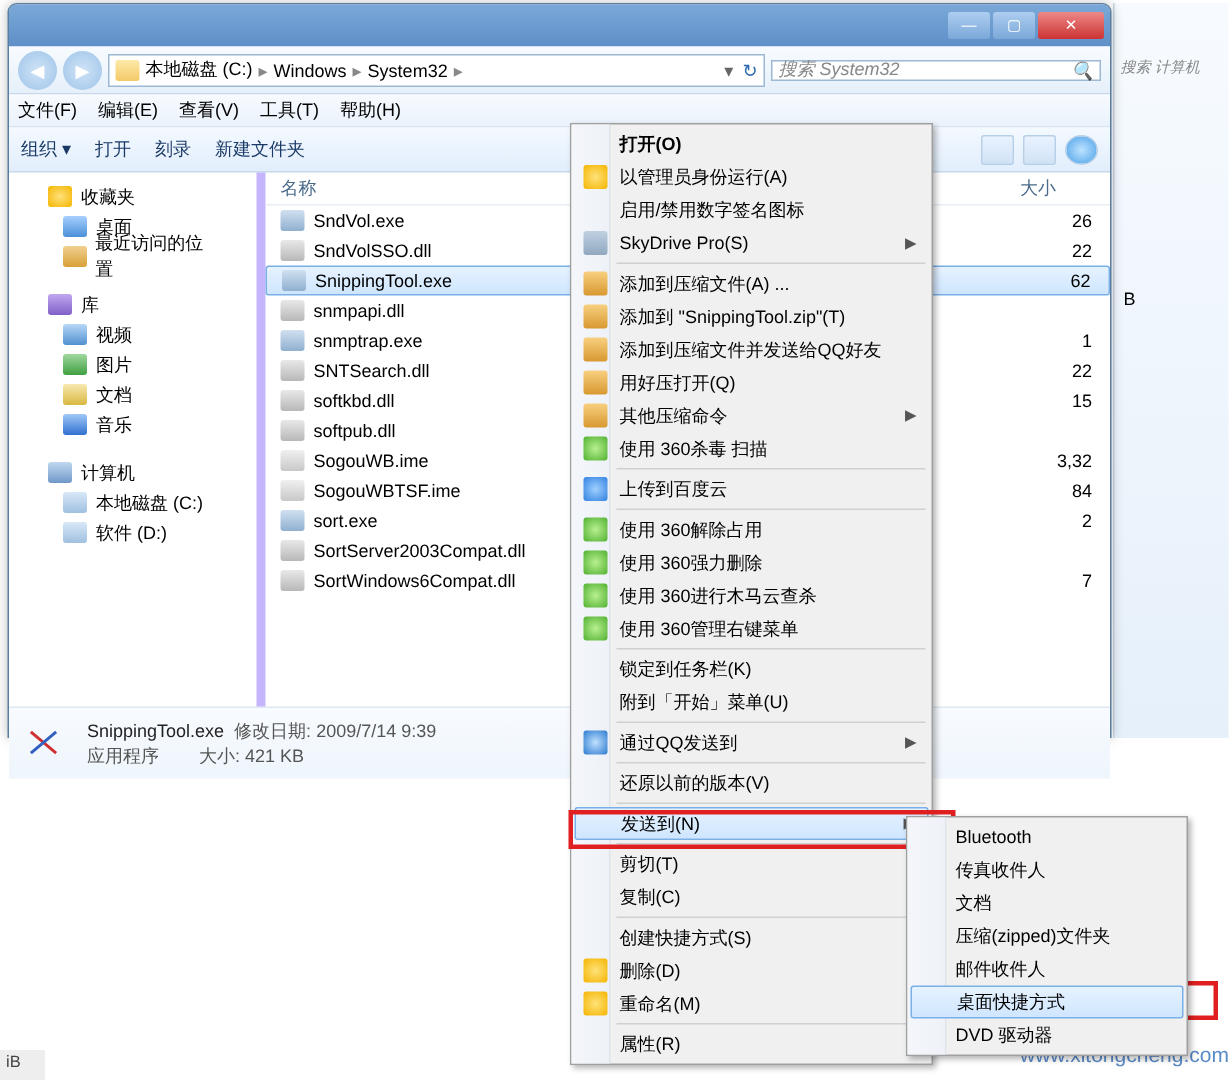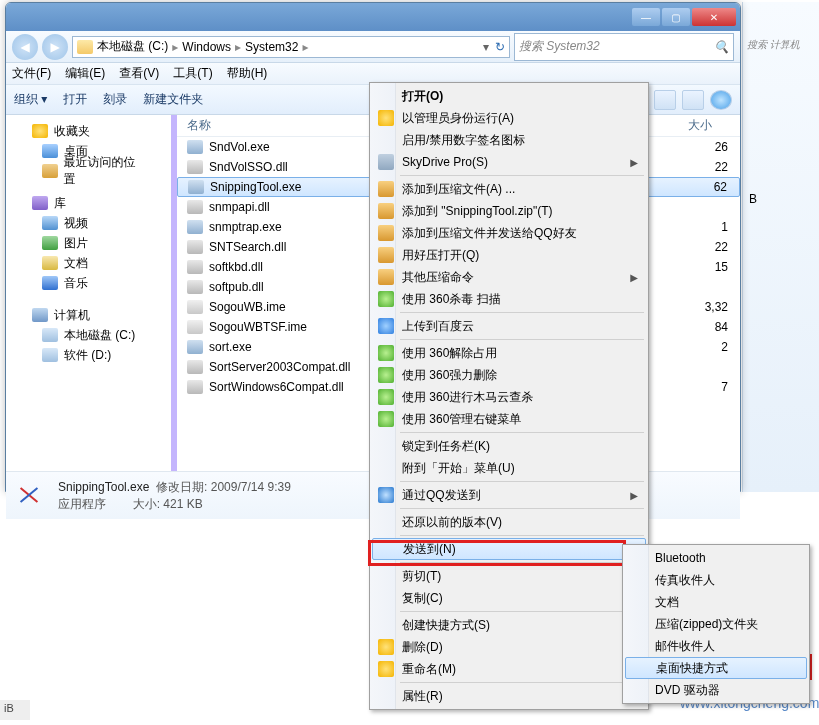--- a/index.html
+++ b/index.html
@@ -11,21 +11,21 @@
 .winbtn { width: 28px; height: 18px; border-radius: 2px; display: flex; align-items: center; justify-content: center; font-size: 10px; color: #fff; }
 .winbtn.min { background: linear-gradient(#aecdf0,#7aa8d8); }
 .winbtn.max { background: linear-gradient(#aecdf0,#7aa8d8); }
 .winbtn.close { background: linear-gradient(#e88,#c33); width: 44px; }
 
 .navbar { height: 32px; background: linear-gradient(#f7fbff,#e6f0fa); border-bottom: 1px solid #c8d8e8; display: flex; align-items: center; padding: 0 6px; gap: 4px; }
 .navbtn { width: 26px; height: 26px; border-radius: 50%; background: radial-gradient(#cfe3f7,#9ec4e8); display: flex; align-items: center; justify-content: center; color: #fff; font-size: 12px; }
 .addrbar { flex: 1; height: 22px; background: #fff; border: 1px solid #9cb8d4; display: flex; align-items: center; padding: 0 4px; font-size: 12px; }
 .addrbar .folder-icon { width: 16px; height: 14px; background: linear-gradient(#fde9a8,#f4c968); border-radius: 2px; margin-right: 4px; }
 .addrbar .sep { margin: 0 4px; color: #888; }
-.searchbar { width: 220px; height: 28px; background: #fff; border: 1px solid #9cb8d4; display: flex; align-items: center; padding: 0 4px; font-size: 12px; color: #888; font-style: italic; }
+.searchbar { width: 220px; height: 14px; background: #fff; border: 1px solid #9cb8d4; display: flex; align-items: center; padding: 0 4px; font-size: 12px; color: #888; font-style: italic; }
 .searchbar .sicon { margin-left: auto; color: #2a6ab0; }
 
 .menubar { height: 22px; background: linear-gradient(#f7fbff,#eaf2fb); border-bottom: 1px solid #d8e4f0; display: flex; align-items: center; padding: 0 6px; font-size: 12px; gap: 14px; }
 .toolbar { height: 30px; background: linear-gradient(#f3f9ff,#e2eefc); border-bottom: 1px solid #c8d8e8; display: flex; align-items: center; padding: 0 8px; font-size: 12px; color: #1a3a66; gap: 16px; }
 .toolbar .right { margin-left: auto; display: flex; gap: 6px; }
 .smblock { width: 22px; height: 20px; background: linear-gradient(#eaf3ff,#d0e2f5); border: 1px solid #b8cfe8; border-radius: 2px; }
 
 .body { display: flex; height: 356px; }
 .sidebar { width: 171px; border-right: 6px solid #c4b5fd; padding: 6px 16px; font-size: 12px; overflow: hidden; }
 .sidebar .group { padding: 2px 10px 2px 20px; display: flex; align-items: center; gap: 6px; height: 20px; }
@@ -39,57 +39,57 @@
 .ic-vid { background: linear-gradient(#b8d8f8,#5090d0); }
 .ic-pic { background: linear-gradient(#a0d8a0,#40a040); }
 .ic-doc { background: linear-gradient(#f8e8b0,#d8b840); }
 .ic-mus { background: linear-gradient(#a0c8f8,#3070d0); }
 .ic-comp { background: linear-gradient(#c0d8f0,#7098c8); }
 .ic-disk { background: linear-gradient(#d8e8f8,#a0c0e0); }
 
 .listpane { flex: 1; font-size: 12px; position: relative; }
 .listhead { height: 22px; border-bottom: 1px solid #e8eef4; display: flex; align-items: center; padding-left: 10px; color: #4a6a8a; }
 .col-name { width: 200px; }
-.col-size { margin-left: auto; width: 60px; text-align: right; padding-right: 28px; }
+.col-size { margin-left: auto; width: 60px; padding-right: 28px; }
 .filerow { height: 20px; display: flex; align-items: center; padding-left: 10px; gap: 6px; }
 .filerow.selected { background: linear-gradient(#e6f2ff,#cfe6ff); border: 1px solid #7ab0e8; border-radius: 2px; }
 .fic { width: 16px; height: 14px; border-radius: 2px; }
 .fic-exe { background: linear-gradient(#d0e0f0,#90b0d0); }
 .fic-dll { background: linear-gradient(#e8e8e8,#b8b8b8); }
 .fic-ime { background: linear-gradient(#f0f0f0,#c8c8c8); }
 .fsize { margin-left: auto; width: 60px; text-align: right; padding-right: 12px; }
 .redtext { position: absolute; color: #e03030; font-size: 13px; left: 265px; top: 30px; }
 
 .statusbar { height: 48px; border-top: 1px solid #e0e8f0; display: flex; align-items: center; padding: 4px 10px; font-size: 12px; gap: 10px; background: linear-gradient(#f8fbff,#eef5fc); }
 .snipico { width: 32px; height: 32px; position: relative; }
 .snipico::before { content: ""; position: absolute; width: 22px; height: 2px; background: #d03030; transform: rotate(40deg); top: 14px; left: 2px; }
 .snipico::after { content: ""; position: absolute; width: 22px; height: 2px; background: #3060c0; transform: rotate(-40deg); top: 14px; left: 2px; }
 .statusinfo { color: #555; }
 .statusinfo b { color: #222; font-weight: normal; }
 
 
-.ctxmenu { position: absolute; left: 369px; top: 82px; width: 280px; background: #f0f0f0; border: 1px solid #a0a0a0; box-shadow: 2px 2px 4px rgba(0,0,0,.3); font-size: 12px; padding: 2px; z-index: 10; }
+.ctxmenu { position: absolute; left: 380px; top: 82px; width: 242px; background: #f0f0f0; border: 1px solid #a0a0a0; box-shadow: 2px 2px 4px rgba(0,0,0,.3); font-size: 12px; padding: 2px; z-index: 10; }
 .ctxmenu .mrow { height: 22px; display: flex; align-items: center; padding-left: 30px; position: relative; }
 .ctxmenu .mrow .mic { position: absolute; left: 6px; width: 16px; height: 16px; border-radius: 2px; }
 .ctxmenu .mrow .arrow { margin-left: auto; margin-right: 8px; color: #555; font-size: 10px; }
 .ctxmenu .msep { height: 1px; background: #d0d0d0; margin: 2px 2px 2px 28px; }
 .ctxmenu .iconcol { position: absolute; left: 0; top: 0; bottom: 0; width: 26px; background: linear-gradient(to right,#f4f6fa,#eef2f8); border-right: 1px solid #e0e4ea; }
 .ctxmenu .mrows { position: relative; }
 .mrow.hl { background: linear-gradient(#e6f2ff,#cfe6ff); border: 1px solid #7ab0e8; border-radius: 2px; }
 .redbox { position: absolute; border: 3px solid #e02020; pointer-events: none; }
 
 .mic-shield { background: radial-gradient(#ffe27a,#f4b400); }
 .mic-sky { background: linear-gradient(#c0d0e0,#90a8c0); }
 .mic-zip { background: linear-gradient(#f8d080,#d89830); }
 .mic-360 { background: radial-gradient(#b8f090,#50b030); }
 .mic-baidu { background: radial-gradient(#a0d0ff,#3080e0); }
 .mic-qq { background: radial-gradient(#c0e0ff,#2a7ad0); }
 
 
-.submenu { position: absolute; left: 622px; top: 544px; width: 188px; background: #f0f0f0; border: 1px solid #a0a0a0; box-shadow: 2px 2px 4px rgba(0,0,0,.3); font-size: 12px; padding: 2px; z-index: 11; }
+.submenu { position: absolute; left: 604px; top: 544px; width: 188px; background: #f0f0f0; border: 1px solid #a0a0a0; box-shadow: 2px 2px 4px rgba(0,0,0,.3); font-size: 12px; padding: 2px; z-index: 11; }
 .submenu .iconcol { position: absolute; left: 0; top: 0; bottom: 0; width: 26px; background: linear-gradient(to right,#f4f6fa,#eef2f8); border-right: 1px solid #e0e4ea; }
 .submenu .mrow { height: 22px; display: flex; align-items: center; padding-left: 30px; position: relative; }
 .mic-bt { background: radial-gradient(#60b0ff,#2060c0); }
 .mic-fax { background: linear-gradient(#e0e8f0,#a8b8c8); }
 .mic-doc2 { background: linear-gradient(#f8e8b0,#d8b840); }
 .mic-zf { background: linear-gradient(#f8d080,#d89830); }
 .mic-mail { background: linear-gradient(#f8f0d0,#e8d080); }
 .mic-desk2 { background: linear-gradient(#a8d0ff,#4a8fd8); }
 .mic-dvd { background: radial-gradient(#e0e0e0,#a0a0a0); }
 

